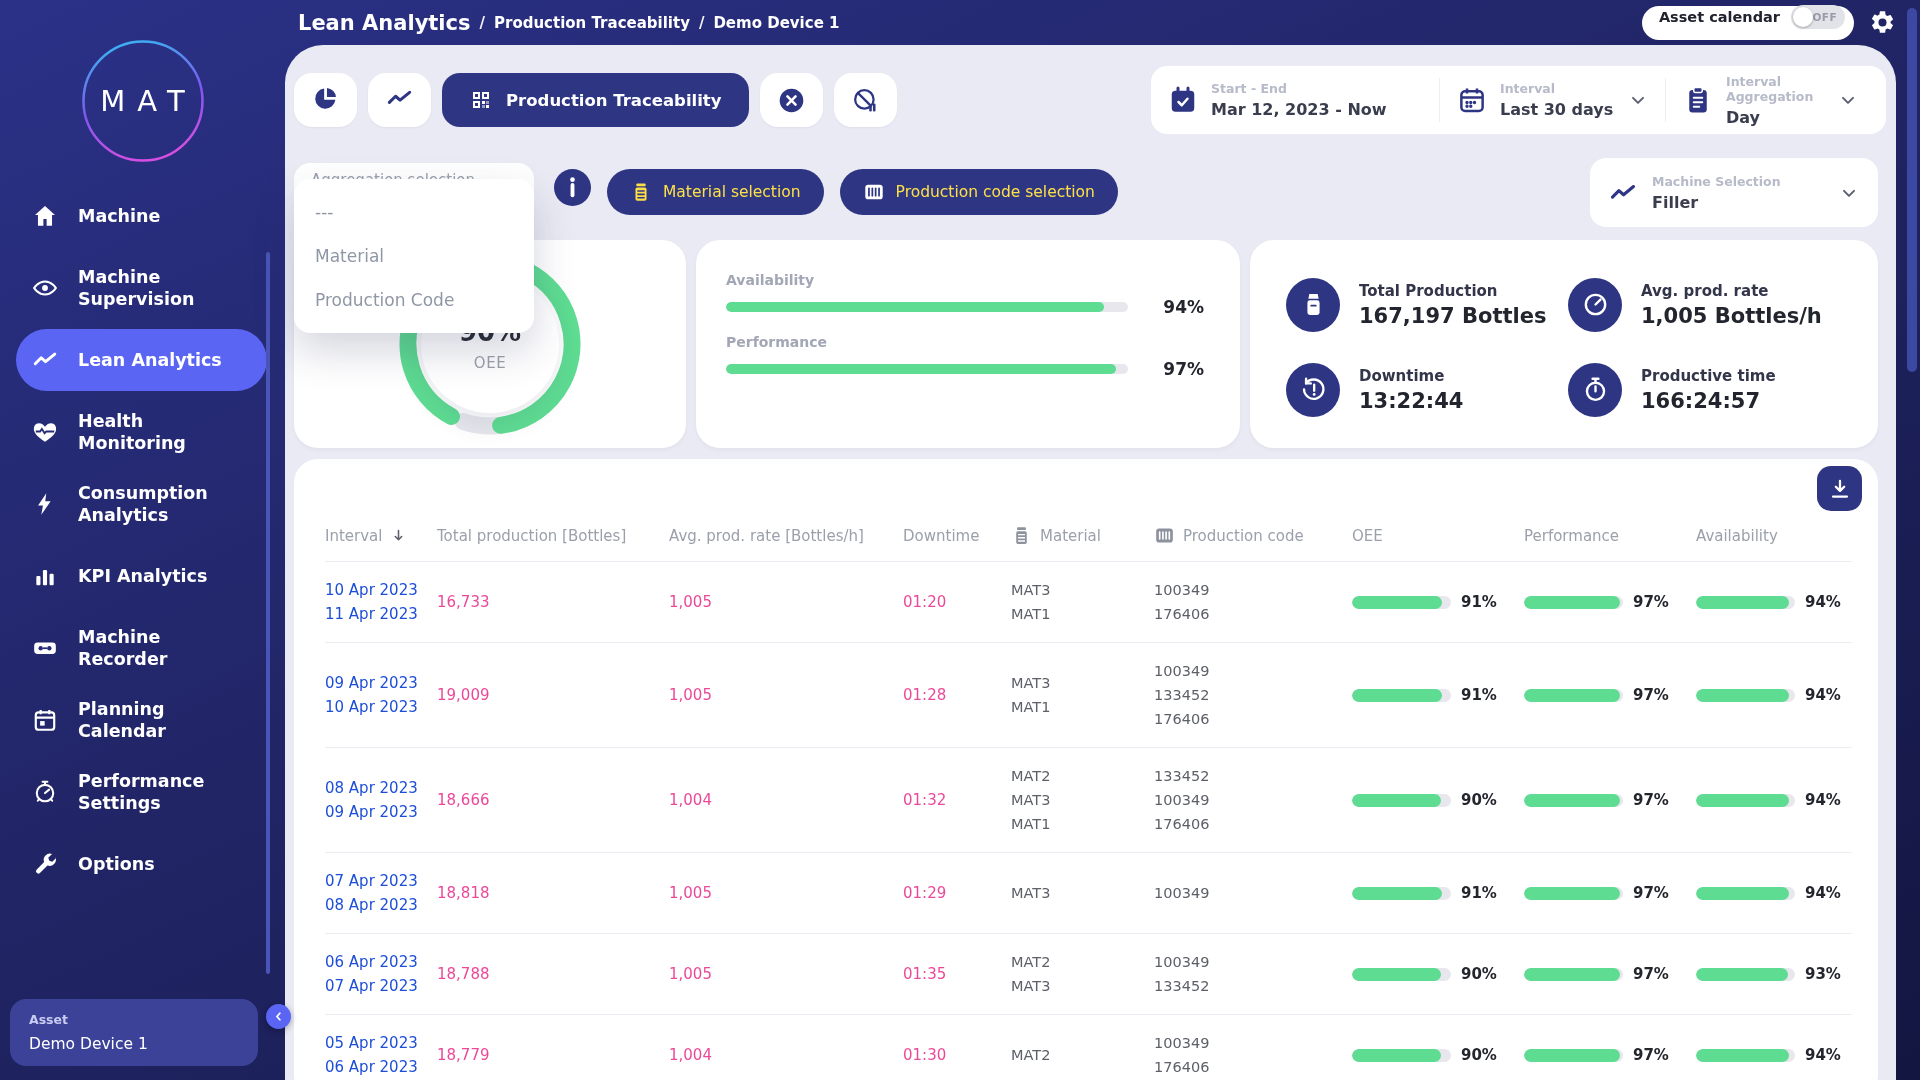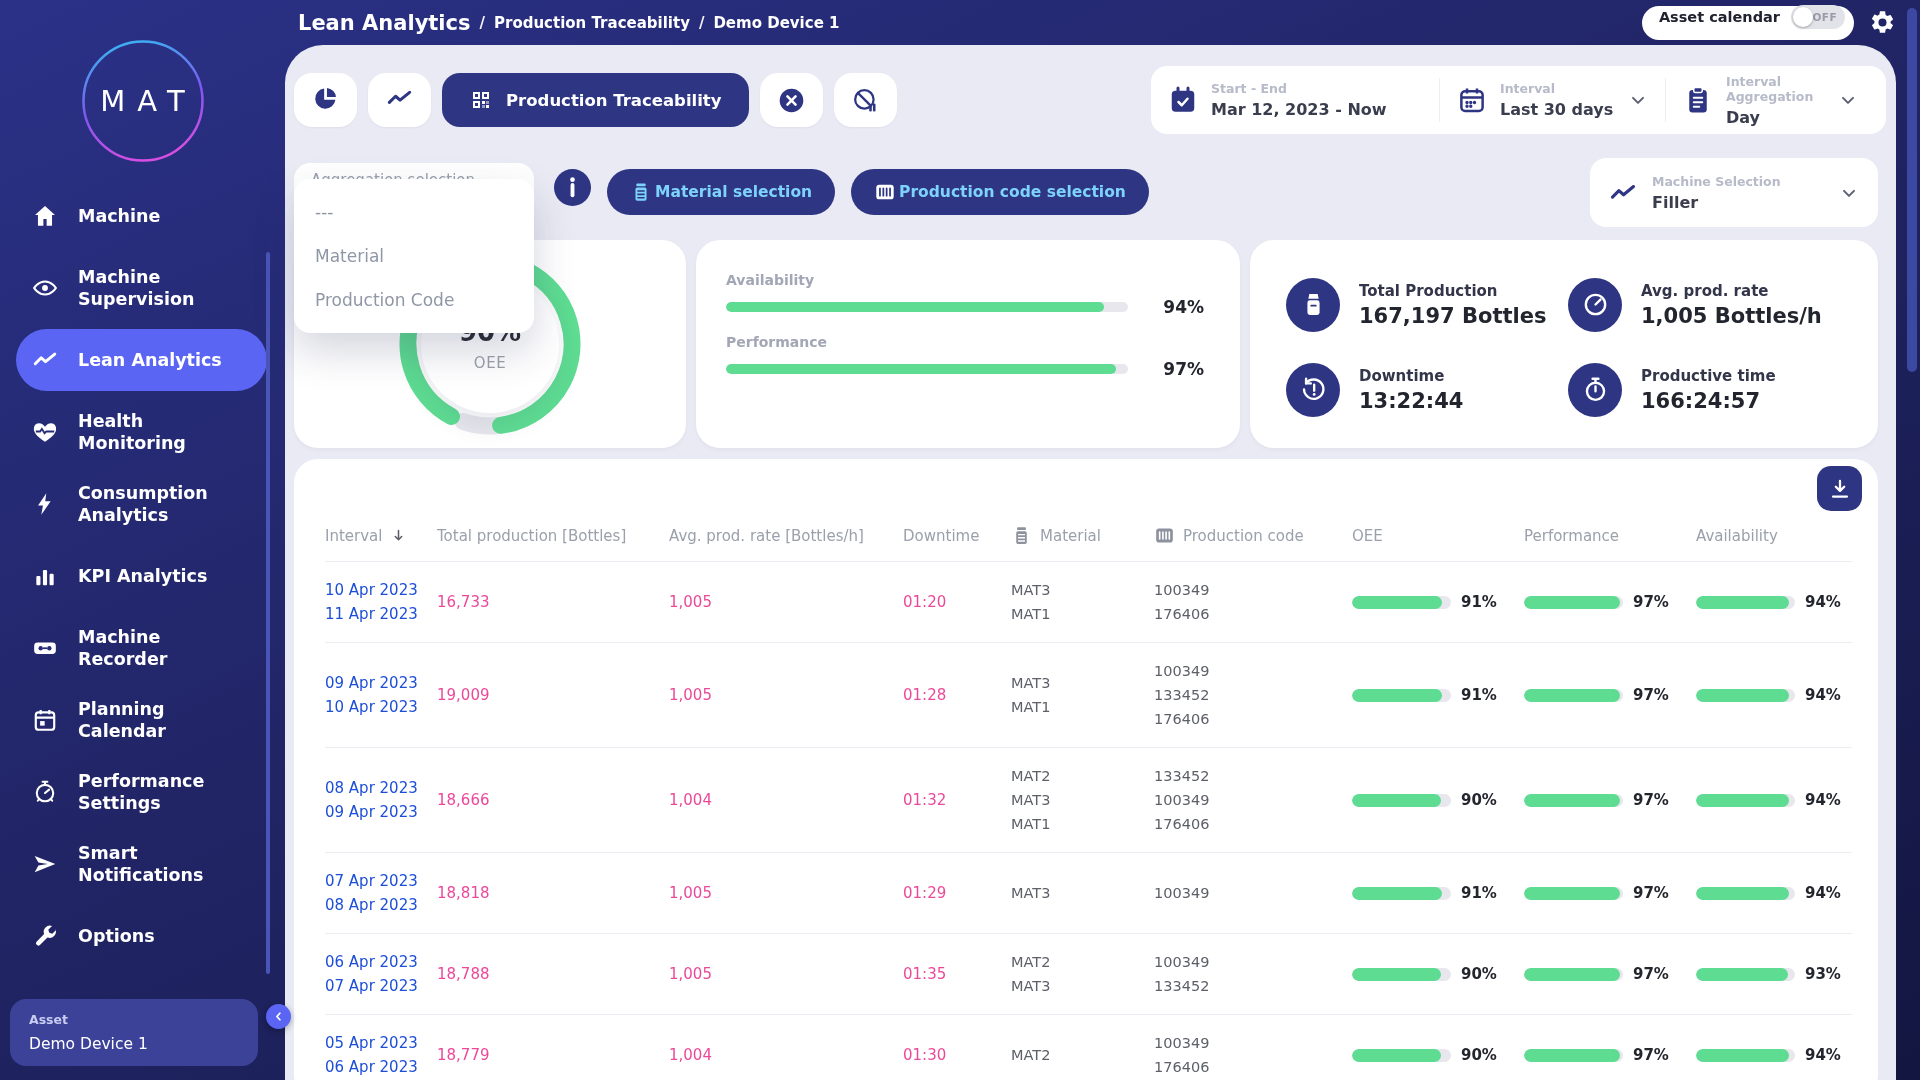--- a/index.html
+++ b/index.html
@@ -75,22 +75,22 @@
   .frow2{display:flex;align-items:flex-start;margin-top:24px;height:69px;position:relative;z-index:40}
   .agg-select{width:240px;height:52px;background:#fff;border-radius:16px;margin-top:5px;
               padding:8px 17px;position:relative;cursor:pointer}
   .agg-label{font-size:15px;color:#9aa0ad}
   .agg-popup{position:absolute;left:0;top:16px;width:240px;border-radius:16px;background:#fff;
              box-shadow:0 18px 42px rgba(40,45,90,.20);padding:11px 0;z-index:50}
   .agg-opt{padding:12px 21px;font-size:17px;color:#8f97a6;cursor:pointer}
   .info-btn{width:37px;height:37px;border-radius:50%;background:#2e3583;margin:11px 0 0 20px;flex:none;
             display:flex;align-items:center;justify-content:center;cursor:pointer}
   .info-btn svg{width:37px;height:37px}
-  .pill-btn{height:46px;border-radius:23px;background:#2e3583;color:#7dd3fc;display:flex;align-items:center;
-            gap:3px;padding:0 23px;font-weight:700;font-size:15.5px;margin:11px 0 0 16px;cursor:pointer;
+  .pill-btn{height:46px;border-radius:23px;background:#2e3583;color:#fde047;display:flex;align-items:center;
+            gap:11px;padding:0 23px;font-weight:400;font-size:15.5px;margin:11px 0 0 16px;cursor:pointer;
             --icon-bg:#2e3583}
   .pill-btn:first-of-type{margin-left:26px}
   .pill-btn .bico{width:22px;height:22px;display:flex}
   .pill-btn .bico svg{width:100%;height:100%}
   .machine-card{margin-left:auto;margin-right:8px;width:288px;height:69px;background:#fff;border-radius:16px;
                 display:flex;align-items:center;padding:0 19px;gap:15px;cursor:pointer}
   .machine-icon{width:28px;height:28px;color:#2e3583;flex:none}
   .machine-icon svg{width:100%;height:100%}
 
   
@@ -237,27 +237,20 @@
         <div class="nav-item">
           <span class="nav-icon"><svg viewBox="0 0 24 24" fill="none" stroke="currentColor" stroke-width="1.9">
               <circle cx="12" cy="13" r="7.6"></circle>
               <path d="M12 13 15.8 9.8M9.8 2.6h4.4M12 2.6v2.8" stroke-linecap="round"></path>
               <path d="M6.8 18.4 5.4 20M17.2 18.4l1.4 1.6" stroke-linecap="round"></path>
             </svg></span>
           <span>Performance
 Settings</span>
         </div>
 
-        <div class="nav-item">
-          <span class="nav-icon"><svg viewBox="0 0 24 24">
-              <path fill="currentColor" d="M2.5 4.5 21.5 12 2.5 19.5l3.4-6.2 8.6-1.3-8.6-1.3-3.4-6.2Z"></path>
-            </svg></span>
-          <span>Smart
-Notifications</span>
-        </div>
 
         <div class="nav-item">
           <span class="nav-icon"><svg viewBox="0 0 24 24">
               <path fill="currentColor" d="M21.7 6a5.7 5.7 0 0 1-7.4 7.3l-7 7a2.2 2.2 0 0 1-3.1-3.1l7-7A5.7 5.7 0 0 1 18.5 2.8L15 6.3l1 2.7 2.7 1L22.2 6.5 21.7 6Z"></path>
             </svg></span>
           <span>Options</span>
         </div>
       </nav>
     <div class="side-scroll"></div>
     <div class="device-card">

